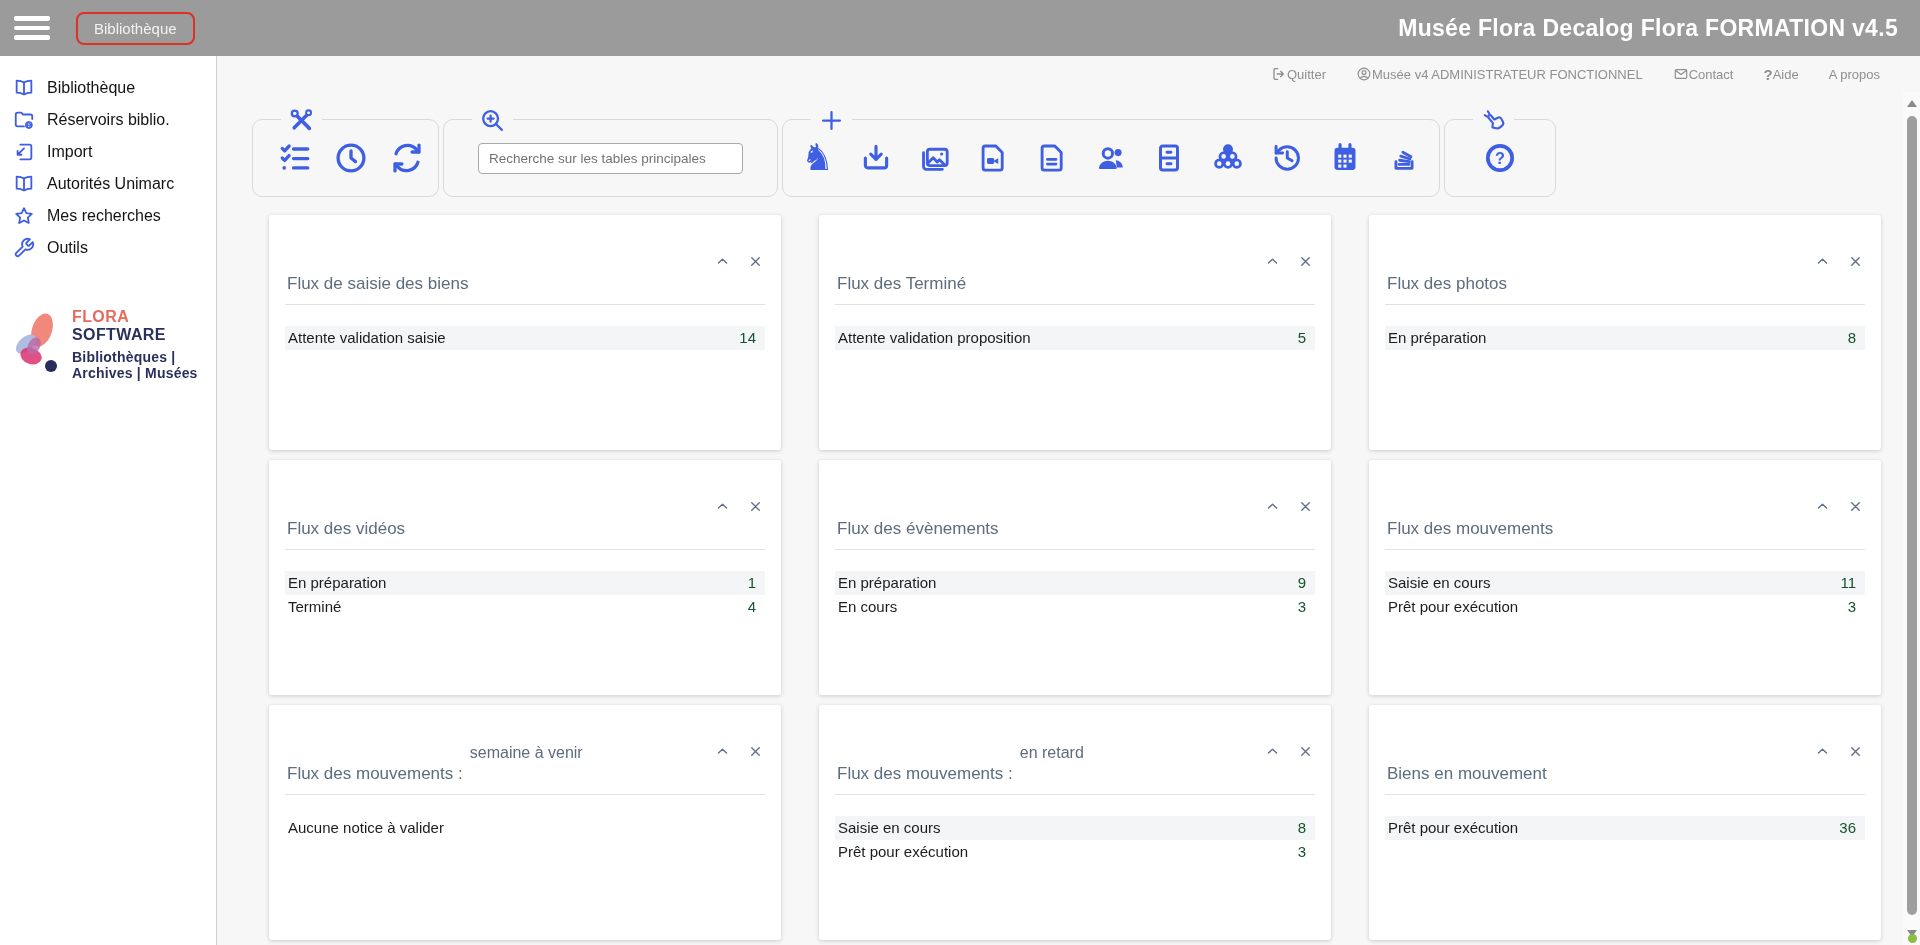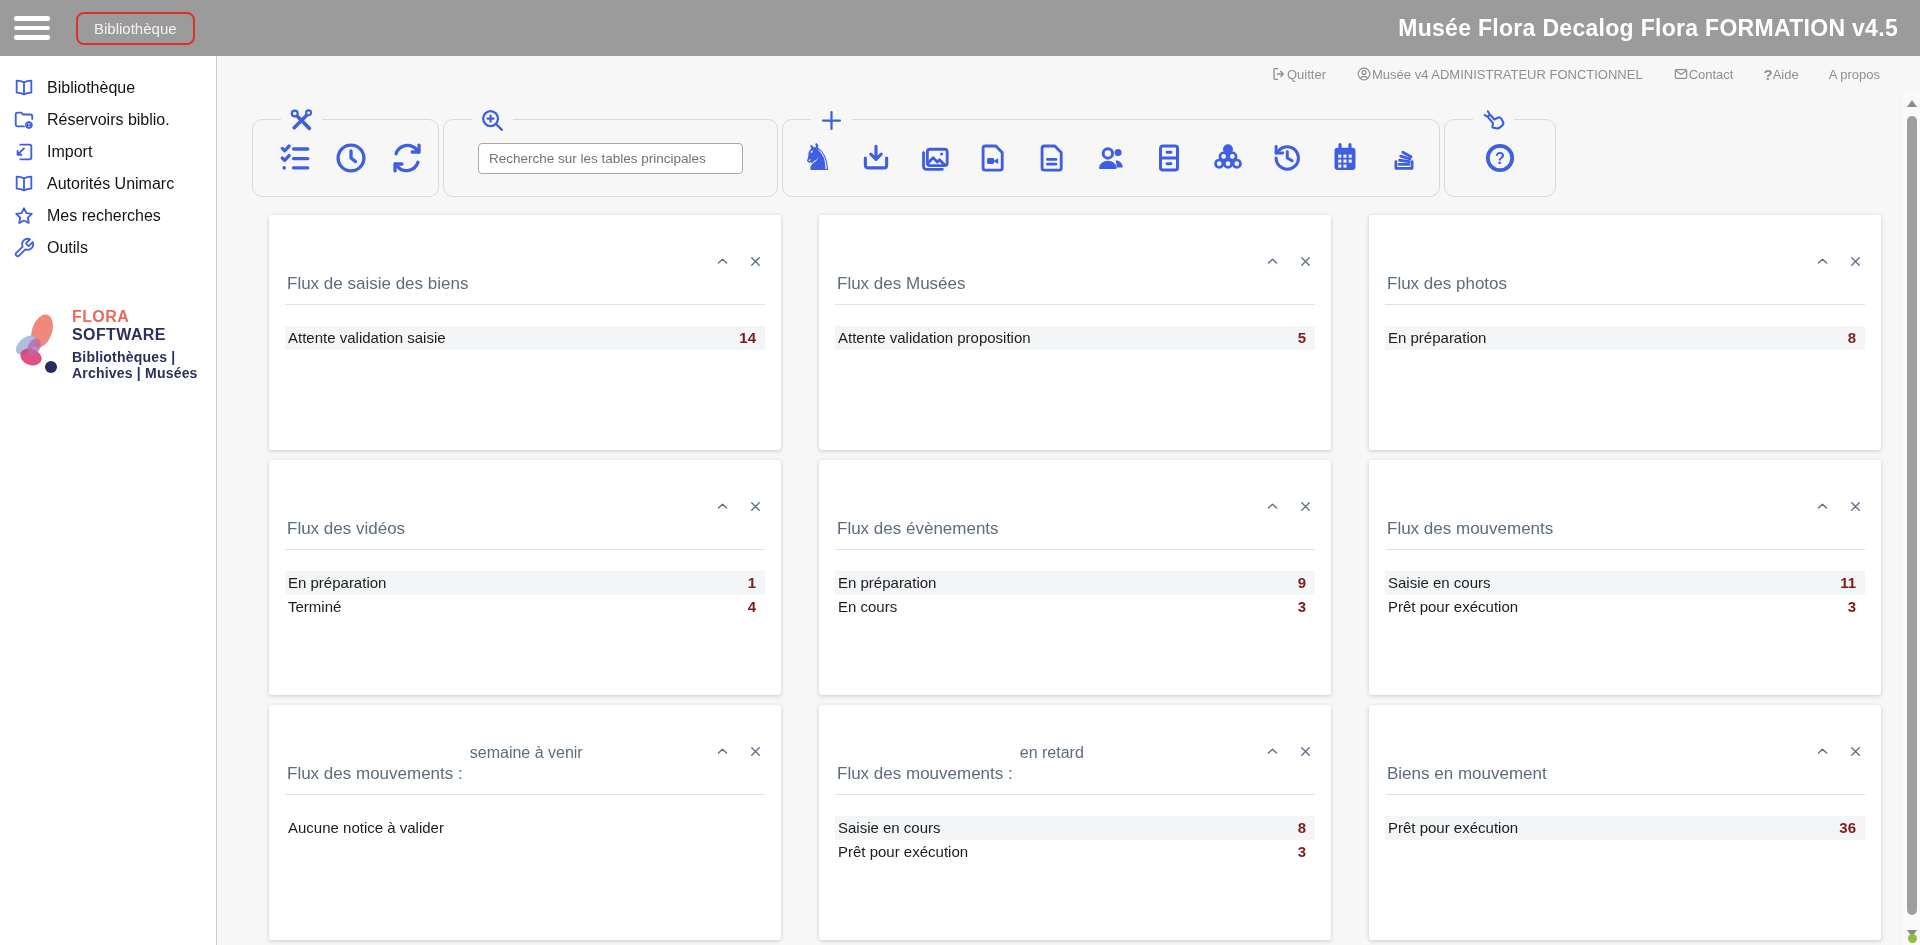--- a/index.html
+++ b/index.html
@@ -16,21 +16,21 @@
 
   
   .app { display:flex; height:889px; }
   .sidebar { width:217px; flex-shrink:0; background:#fff; border-right:1px solid #cfcfcf; padding-top:16px; }
   .content { flex:1; background:#f7f7f7; position:relative; overflow:hidden; }
 
   
   .nav-item { display:flex; align-items:center; gap:12px; height:32px; padding-left:13px;
               font-size:16px; color:#131313; cursor:pointer; }
   .nav-item svg { width:22px; height:22px; color:#3f5fe3; flex-shrink:0; }
-  .logo { margin-top:44px; display:flex; align-items:flex-end; padding-left:4px; }
+  .logo { margin-top:44px; display:flex; align-items:flex-start; padding-left:4px; }
   .logo-mark { width:66px; height:72px; flex-shrink:0; }
   .logo-text { margin-left:2px; }
   .brand { font-size:16px; font-weight:bold; letter-spacing:.4px; }
   .brand .b1 { color:#e96a5b; }
   .brand .b2 { color:#2b2f5c; }
   .tagline { font-size:14px; font-weight:bold; color:#2b2f5c; margin-top:5px; letter-spacing:.2px; }
 
   
   .userbar { height:36px; display:flex; align-items:center; justify-content:flex-end; gap:30px;
              padding-right:40px; color:#8f8f8f; font-size:13px; }
@@ -65,21 +65,21 @@
   .card-head { display:flex; align-items:center; padding:14px 18px 10px 18px; }
   .card-title { color:#5d6d7e; font-size:17px;margin-top:45px; }
   .card-sub { color:#5d6d7e; font-size:16px; margin-left:7px; padding-top:3px; }
   .card-actions { margin-left:auto; display:flex; gap:18px; color:#5f6f85; }
   .card-actions svg { width:15px; height:15px; cursor:pointer; }
   .card-divider { border-top:1px solid #dfe2e6; margin:0 16px; }
   .card-body { padding:21px 16px 0 16px; }
   .crow { display:flex; align-items:flex-end; font-size:15px; padding:3px 9px 4px 3px; }
   .crow.odd { background:#f3f5f7; }
   .crow .lbl { color:#1c1c1c; }
-  .crow .val { margin-left:auto; color:#7f1d1d;font-weight:bold; }
+  .crow .val { margin-left:auto; color:#14532d; }
 
   
   .scrollbar { position:absolute; top:36px; right:0; bottom:0; width:17px; background:#fafafa; }
   .sb-up, .sb-down { position:absolute; left:4px; width:0; height:0; cursor:pointer; }
   .sb-up   { top:8px;  border-left:5px solid transparent; border-right:5px solid transparent; border-bottom:7px solid #8a8a8a; }
   .sb-down { bottom:8px; border-left:5px solid transparent; border-right:5px solid transparent; border-top:7px solid #8a8a8a; }
   .sb-thumb { position:absolute; top:24px; bottom:30px; left:4px; width:10px;
               background:#9e9e9e; border-radius:5px; cursor:pointer; }
   .corner-dot { position:absolute; right:3px; bottom:2px; width:9px; height:9px;
                 border-radius:50%; background:#8bbf3f; }
@@ -368,21 +368,21 @@
     <div class="card-body">
   <div class="crow odd">
     <span class="lbl">Attente validation saisie</span>
     <span class="val">14</span>
   </div>
 </div>
   </section>
 
   <section class="card">
     <div class="card-head">
-      <span class="card-title">Flux des Musées</span>
+      <span class="card-title">Flux des Terminé</span>
 
       <span class="card-actions">
         <svg viewBox="0 0 24 24" fill="none" stroke="currentColor" stroke-width="2.2" stroke-linecap="round" stroke-linejoin="round">
                 <path d="M5.5 14.5L12 8.5l6.5 6"></path>
               </svg>
         <svg viewBox="0 0 24 24" fill="none" stroke="currentColor" stroke-width="2.2" stroke-linecap="round">
                 <path d="M6 6l12 12M18 6L6 18"></path>
               </svg>
       </span>
     </div>

